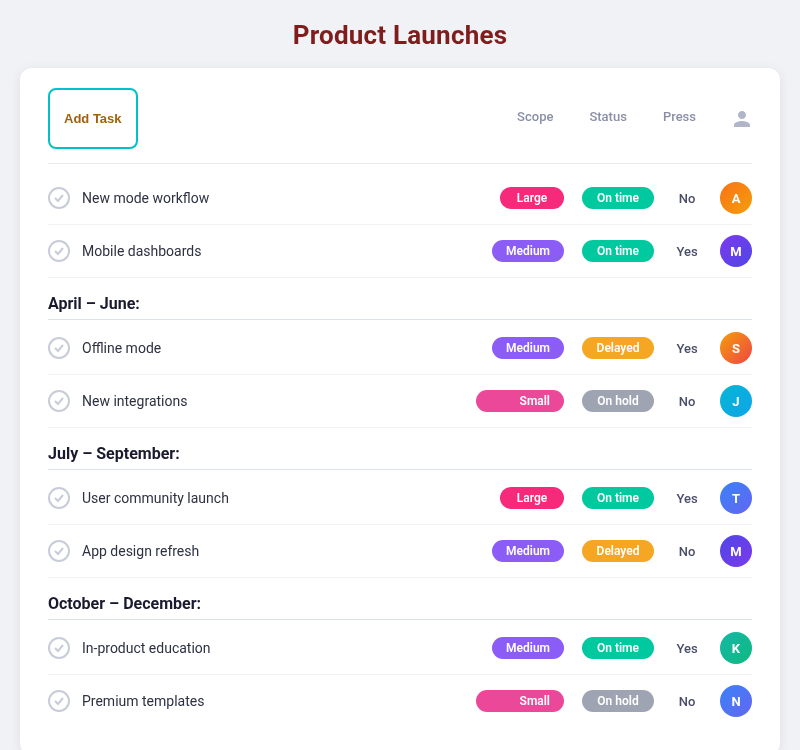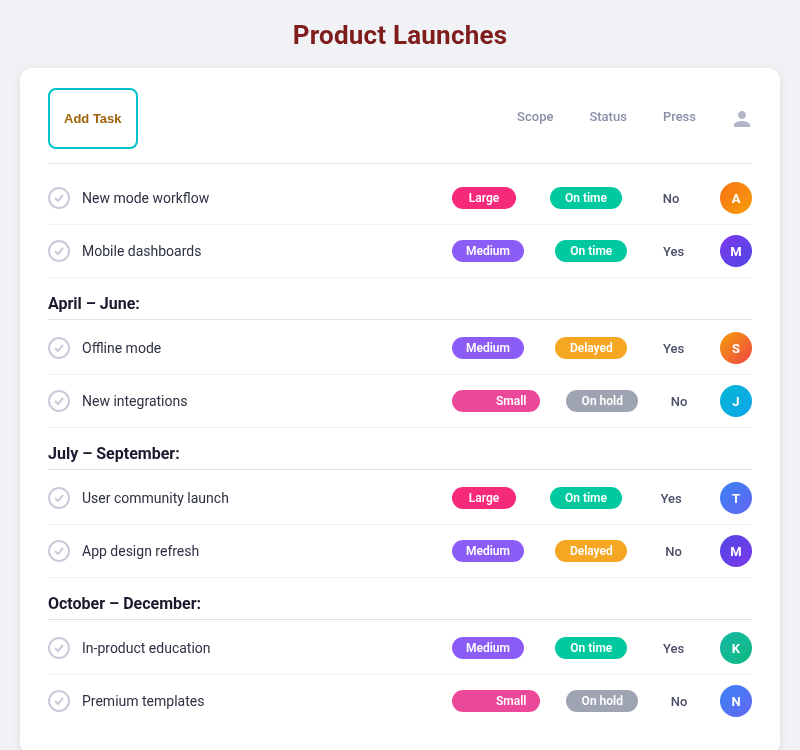--- a/index.html
+++ b/index.html
@@ -94,23 +94,23 @@
     }
     .task-name {
       flex: 1;
       font-size: 14px;
       color: #2d3142;
       font-weight: 400;
     }
     .task-cols {
       display: flex;
       align-items: center;
-      gap: 10px;
+      gap: 18px;
       min-width: 300px;
-      justify-content: space-between;
+      justify-content: flex-end;
     }
     .badge {
       border-radius: 20px;
       padding: 4px 14px;
       font-size: 12px;
       font-weight: 600;
       color: #fff;
       min-width: 64px;
       text-align: center;
     }

